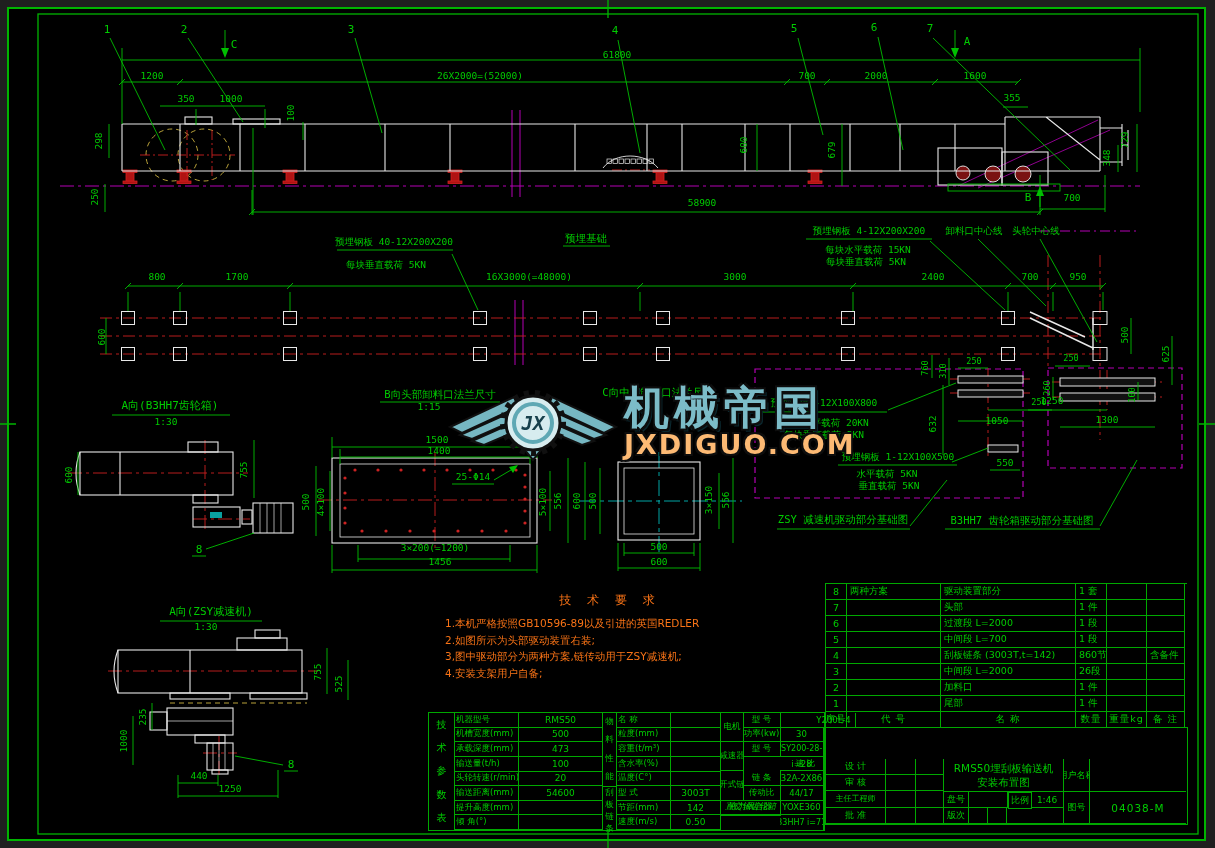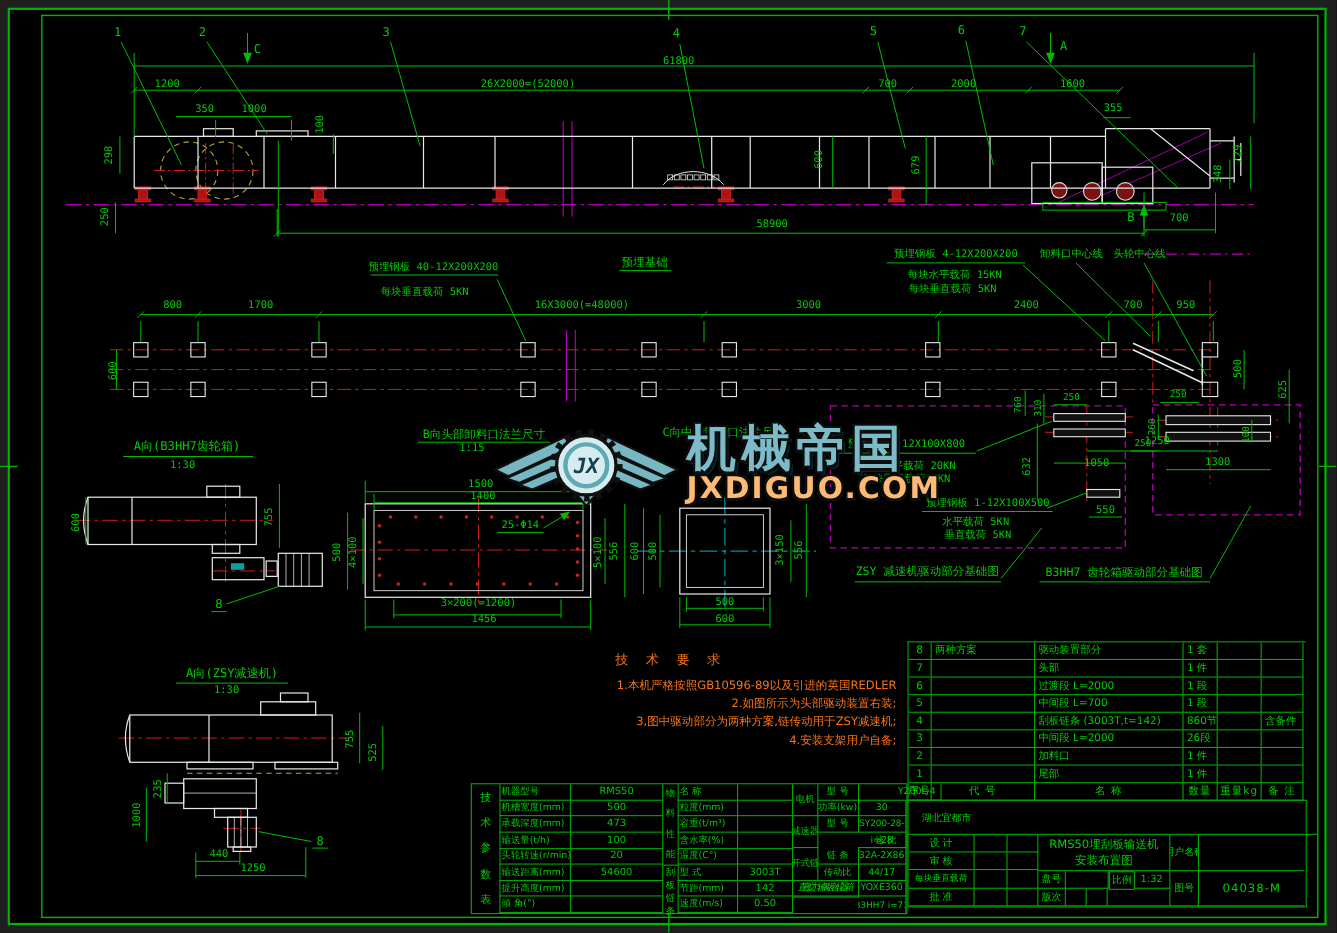--- a/index.html
+++ b/index.html
@@ -3,21 +3,21 @@
 <meta charset="utf-8">
 <style>
   html,body{margin:0;padding:0;background:#1f1f1f;}
   #sheet{position:relative;width:1215px;height:848px;background:#1f1f1f;overflow:hidden;
          font-family:"DejaVu Sans","Liberation Sans",sans-serif;}
   svg text{font-family:"DejaVu Sans Mono","DejaVu Sans",monospace;}
   .abs{position:absolute;}
   
   #notes{left:445px;top:592px;width:370px;color:#f97316;}
   #notes .nt{width:330px;text-align:center;font-size:12px;letter-spacing:6px;margin-bottom:6px;}
-  #notes .nl{font-size:10.5px;line-height:16.5px;white-space:pre;text-align:right;}
+  #notes .nl{font-size:10.5px;line-height:16.5px;white-space:pre;}
   
   #parts{left:825px;top:583px;width:361px;border-left:1px solid #00a800;border-top:1px solid #00a800;
          display:grid;grid-template-columns:21px 94px 135px 31px 40px 38px;}
   .pcell{border-right:1px solid #00a800;border-bottom:1px solid #00a800;height:15px;
          font-size:9.5px;color:#00cc00;display:flex;align-items:center;padding:0 3px;
          overflow:hidden;white-space:nowrap;}
   .pcell.c0{justify-content:center;padding:0;}
   .phead{justify-content:center;letter-spacing:1px;}
   
   #params{left:428px;top:712px;width:395px;height:117px;border:1px solid #00a800;color:#00cc00;}
@@ -517,41 +517,40 @@
       <div class="gc" style="left:22px;top:73px;width:37px;height:13.6px;">传动比</div>
       <div class="gc" style="left:59px;top:73px;width:43px;height:13.6px;">44/17</div>
       <div class="gc" style="left:0;top:87.6px;width:59px;height:13.6px;">液力偶合器</div>
       <div class="gc" style="left:59px;top:87.6px;width:43px;height:13.6px;">YOXE360</div>
       <div class="gc" style="left:0;top:87px;width:59px;height:14.8px;font-style:italic;">直交轴齿轮箱</div>
       <div class="gc" style="left:59px;top:102.2px;width:43px;height:14.8px;font-size:8px;">B3HH7 i=71</div>
     </div>
   </div>
 
   <div id="tblock" class="abs z20">
-    <div class="tc" style="left:0;top:0;width:360px;height:30px;justify-content:flex-start;padding-left:12px;border-right:none;">湖北宜都市</div>
     <div class="tc" style="left:0;top:31px;width:59px;height:15.2px;">设 计</div>
     <div class="tc" style="left:0;top:47.2px;width:59px;height:15.2px;">审 核</div>
-    <div class="tc" style="left:0;top:63.4px;width:59px;height:15.2px;font-size:8px;">每块垂直载荷</div>
+    <div class="tc" style="left:0;top:63.4px;width:59px;height:15.2px;font-size:8px;">主任工程师</div>
     <div class="tc" style="left:0;top:79.6px;width:59px;height:15.4px;">批 准</div>
     <div class="tc" style="left:60px;top:31px;width:29px;height:15.2px;"></div>
     <div class="tc" style="left:60px;top:47.2px;width:29px;height:15.2px;"></div>
     <div class="tc" style="left:60px;top:63.4px;width:29px;height:15.2px;"></div>
     <div class="tc" style="left:60px;top:79.6px;width:29px;height:15.4px;"></div>
     <div class="tc" style="left:90px;top:31px;width:27px;height:15.2px;"></div>
     <div class="tc" style="left:90px;top:47.2px;width:27px;height:15.2px;"></div>
     <div class="tc" style="left:90px;top:63.4px;width:27px;height:15.2px;"></div>
     <div class="tc" style="left:90px;top:79.6px;width:27px;height:15.4px;"></div>
     <div class="tc" style="left:118px;top:31px;width:119px;height:32px;flex-direction:column;font-size:10.5px;line-height:14px;">
       <span>RMS50埋刮板输送机</span>
       <span>安装布置图</span>
     </div>
     <div class="tc" style="left:118px;top:64px;width:24px;height:15px;">盘号</div>
     <div class="tc" style="left:143px;top:64px;width:38px;height:15px;"></div>
     <div class="tc" style="left:182px;top:64px;width:22px;height:15px;border:1px solid #00a800;">比例</div>
-    <div class="tc" style="left:205px;top:64px;width:32px;height:15px;border-right:1px solid #00a800;">1:32</div>
+    <div class="tc" style="left:205px;top:64px;width:32px;height:15px;border-right:1px solid #00a800;">1:46</div>
     <div class="tc" style="left:118px;top:80px;width:24px;height:15px;">版次</div>
     <div class="tc" style="left:143px;top:80px;width:18px;height:15px;"></div>
     <div class="tc" style="left:162px;top:80px;width:18px;height:15px;"></div>
     <div class="tc" style="left:181px;top:80px;width:56px;height:15px;"></div>
     <div class="tc" style="left:238px;top:31px;width:25px;height:32px;flex-direction:row;line-height:11px;">
       <span>用户</span>
         <span>名称</span>
     </div>
     <div class="tc" style="left:264px;top:31px;width:96px;height:32px;border-right:none;"></div>
     <div class="tc" style="left:238px;top:64px;width:25px;height:31px;">图号</div>

